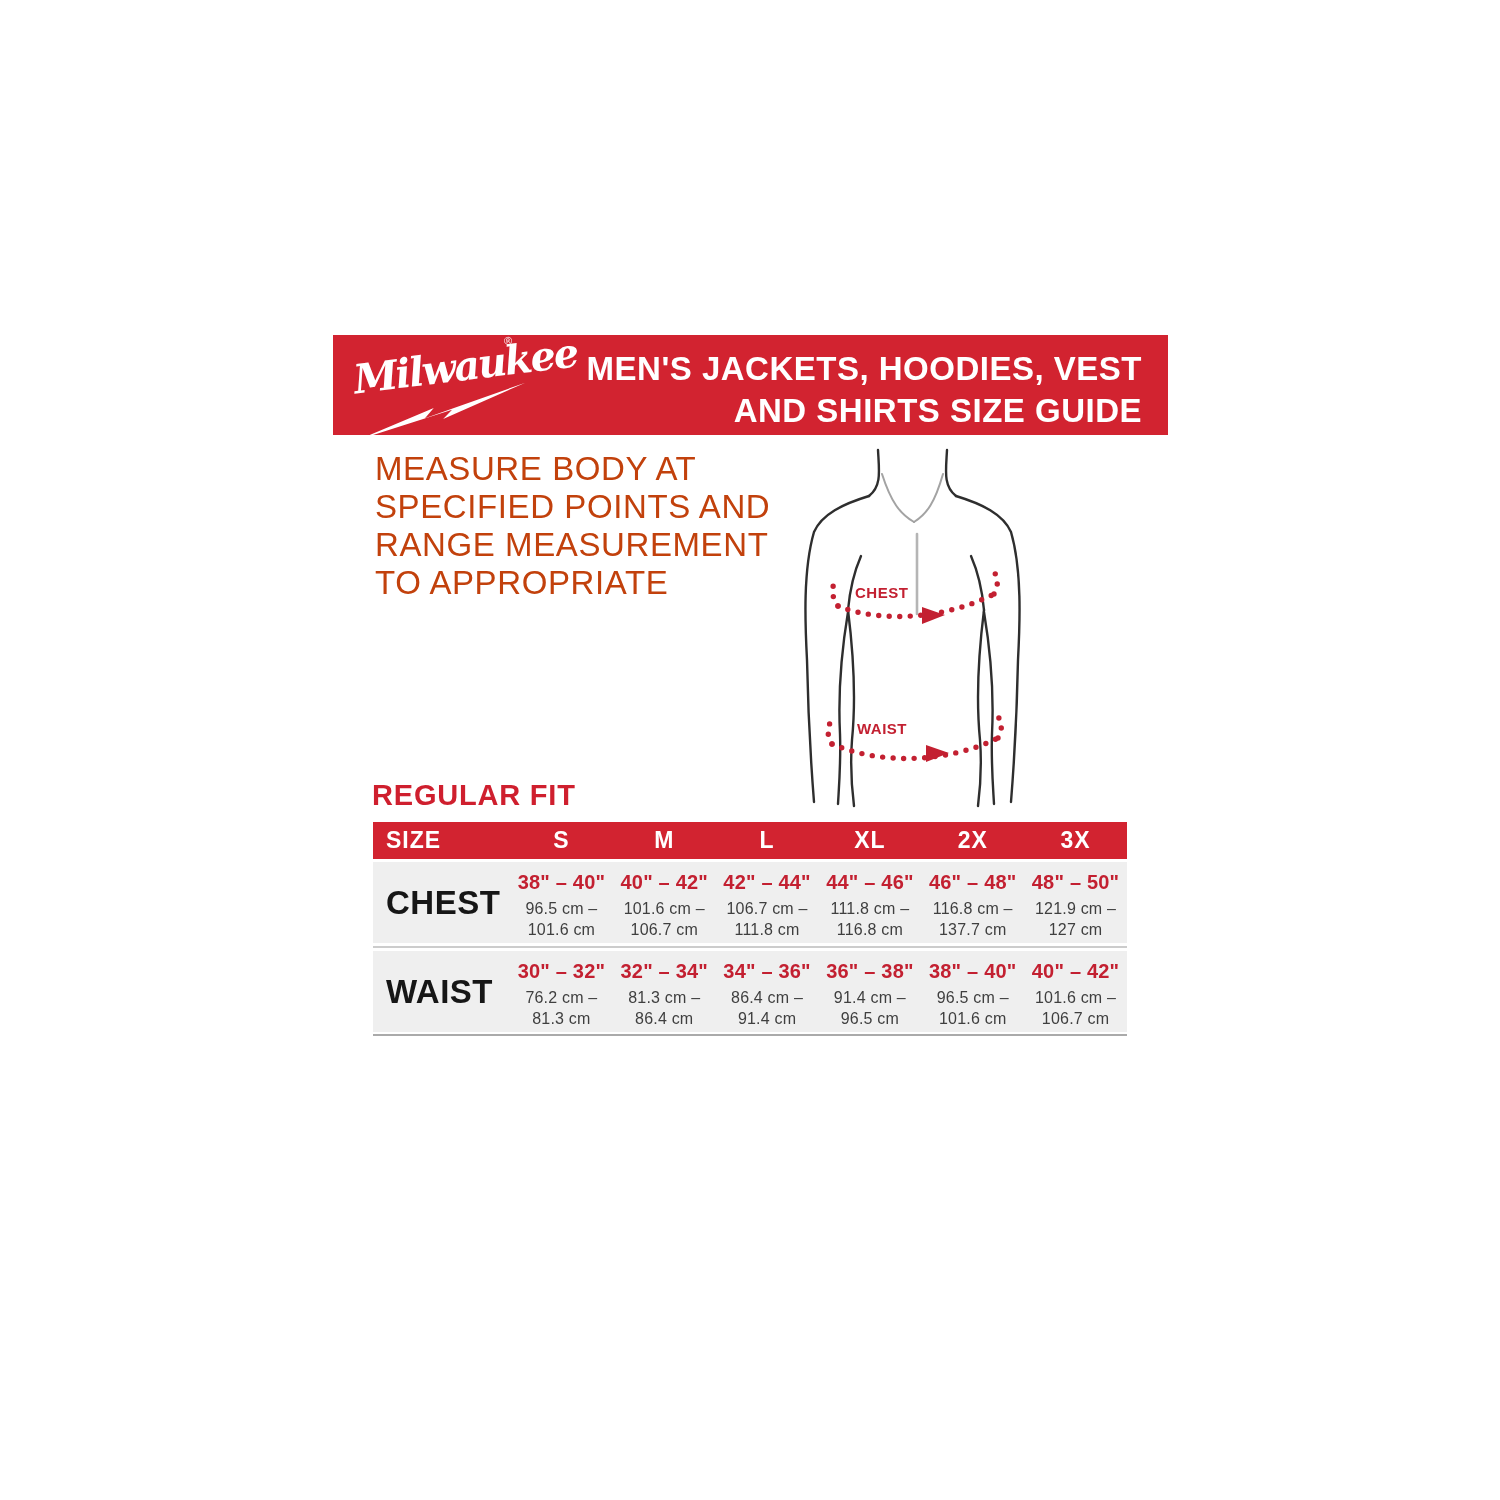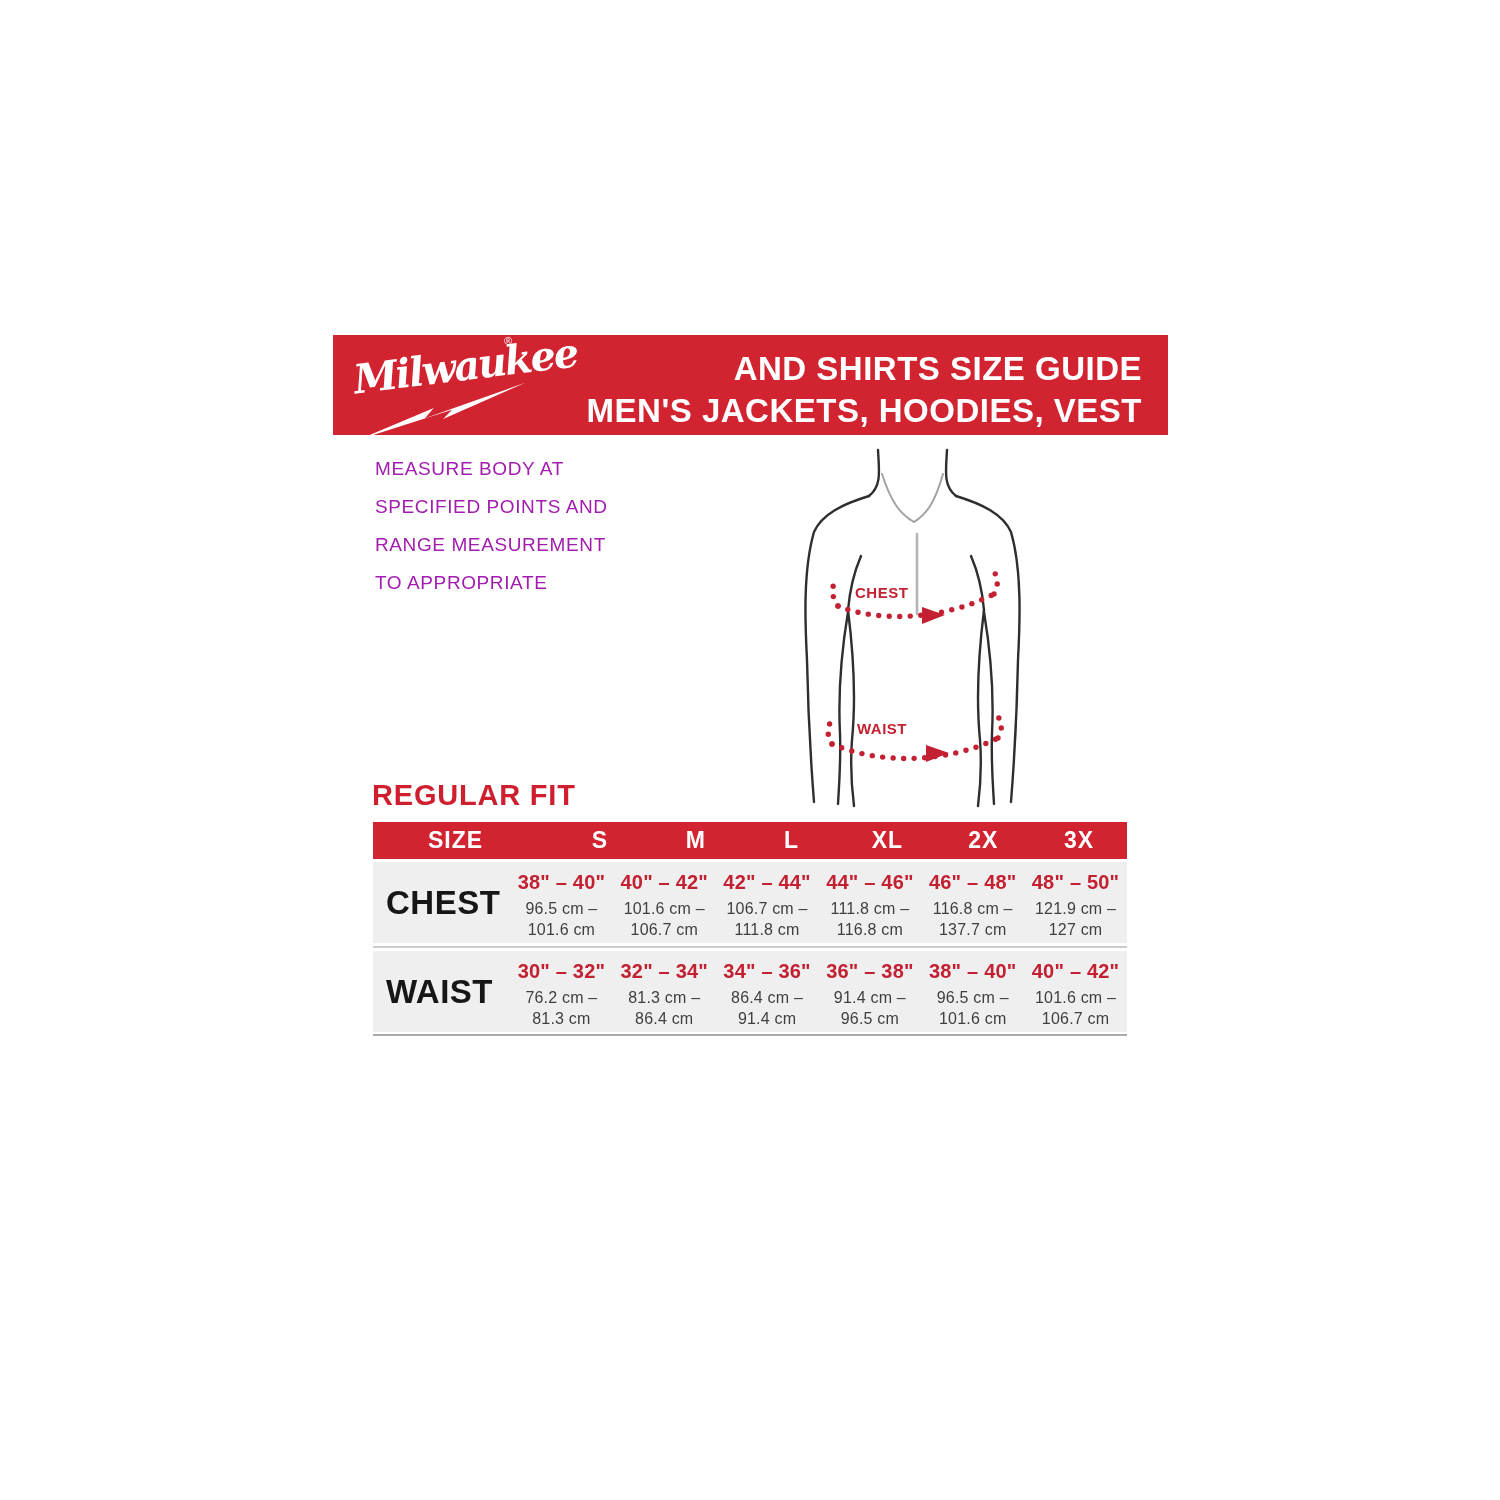--- a/index.html
+++ b/index.html
@@ -38,40 +38,40 @@
     position: absolute; right: 26px; top: 13px;
     text-align: right;
     color: #ffffff; font-weight: bold;
     font-size: 33px; line-height: 42px;
     letter-spacing: 0.5px; white-space: nowrap;
   }
 
   
   .intro {
     position: absolute; left: 375px; top: 450px;
-    font-size: 19px; line-height: 38px;
-    color: #a21caf; letter-spacing: 0.6px;
+    font-size: 33px; line-height: 38px;
+    color: #c2410c; letter-spacing: 0.6px;
   }
 
   
   .figure { position: absolute; left: 798px; top: 448px; }
 
   
   .section-title {
     position: absolute; left: 372px; top: 779px;
     font-size: 29px; font-weight: bold;
     color: #cf1f2e; letter-spacing: 0.8px;
   }
 
   
   .size-table { position: absolute; left: 373px; top: 822px; width: 754px; }
   .t-head {
     display: flex; align-items: center;
     height: 37px; background: #d22330;
-    color: #ffffff; font-weight: bold; font-size: 23px; letter-spacing: 1px; padding-left: 42px;
+    color: #ffffff; font-weight: bold; font-size: 23px; letter-spacing: 1px;
   }
   .label-col { flex: 0 0 137px; width: 137px; box-sizing: border-box; padding-left: 13px; text-align: left; }
   .col { flex: 1; text-align: center; }
   .t-body { margin-top: 3px; }
   .t-row { display: flex; background: #efefef; height: 81px; }
   .t-row-sep { height: 2px; background: #cccccc; margin: 3px 0 3px 0; }
   .t-bottom { height: 2px; background: #aaaaaa; margin-top: 2px; }
   .row-label {
     display: flex; align-items: center;
     font-size: 33px; font-weight: bold; color: #161616; letter-spacing: 0.5px;
@@ -93,22 +93,22 @@
 
   <header class="banner">
     <div class="logo-wrap">
       <span class="logo-text">Milwaukee</span>
       <span class="logo-reg">®</span>
       <svg class="logo-bolt" width="178" height="38" viewBox="0 0 178 38">
         <path d="M2 36 L80 14 L70 23 L174 0 L88 26 L98 18 Z" fill="#ffffff"></path>
       </svg>
     </div>
     <div class="banner-title">
+      <div>MEN'S JACKETS, HOODIES, VEST</div>
       <div>AND SHIRTS SIZE GUIDE</div>
-      <div>MEN'S JACKETS, HOODIES, VEST</div>
     </div>
   </header>
 
   <div class="intro">
     <div>MEASURE BODY AT</div>
     <div>SPECIFIED POINTS AND</div>
     <div>RANGE MEASUREMENT</div>
     <div>TO APPROPRIATE</div>
   </div>
 

